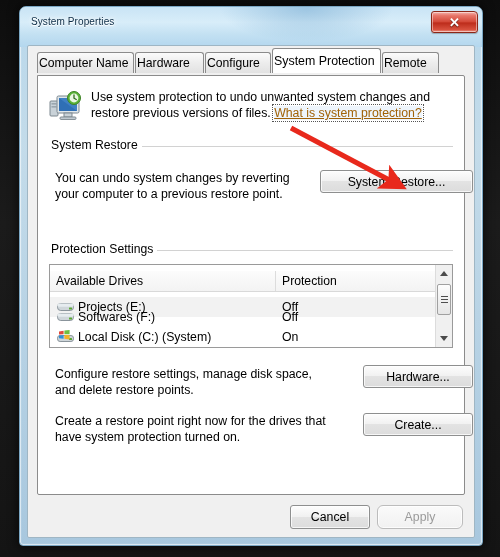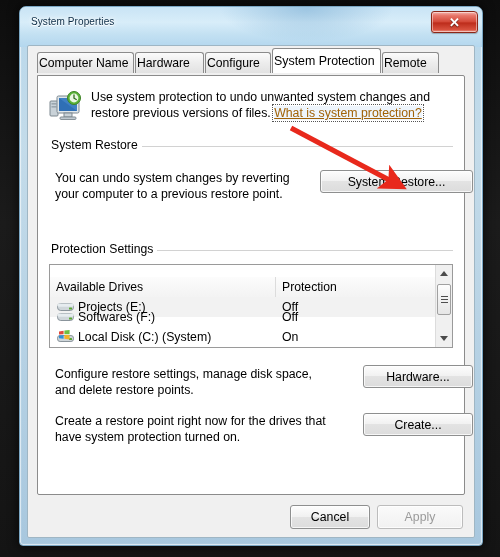--- a/index.html
+++ b/index.html
@@ -157,37 +157,37 @@
     position: absolute;
     background: linear-gradient(180deg,#fdfdfd 0%,#f1f1f1 48%,#e3e3e3 50%,#dcdcdc 100%);
     border: 1px solid #8e8f8f;
     border-radius: 3px;
     font-size: 12.3px; color: #000;
     display: flex; align-items: center; justify-content: center;
     cursor: pointer;
     box-shadow: inset 0 0 0 1px rgba(255,255,255,0.75);
   }
   .btn.disabled { color: #9b9b9b; border-color: #bcbcbc;
-    background: linear-gradient(180deg,#fafafa 0%,#f1f1f1 100%); }
+    background: linear-gradient(180deg,#fafafa 0%,#f1f1f1 100%); border-radius: 6px; }
   .btn.default {
     border: 1px solid #2c9fd4;
     box-shadow: inset 0 0 0 1px #bfe8fb, 0 0 3px rgba(44,159,212,0.75);
     background: linear-gradient(180deg,#f2fbfe 0%,#dcf2fc 48%,#c7e9f9 50%,#d7f1fd 100%);
   }
 
   
   #drives-list {
     position: absolute;
     left: 11px; top: 0; right: 11px; height: 84px;
     background: #ffffff;
     border: 1px solid #9a9a9a;
     overflow: hidden;
   }
   #drives-header {
-    position: absolute; left: 0; top: 12px; right: 17px; height: 21px;
+    position: absolute; left: 0; top: 6px; right: 17px; height: 21px;
     background: linear-gradient(180deg,#fcfcfc 0%,#f3f3f3 100%);
     border-bottom: 1px solid #d9d9d9;
   }
   .col-head {
     position: absolute; top: 0; height: 20px;
     display: flex; align-items: center;
     font-size: 12.2px; color: #000;
     padding-left: 6px;
   }
   .col-head.c1 { left: 0; width: 226px; border-right: 1px solid #dcdcdc; }

